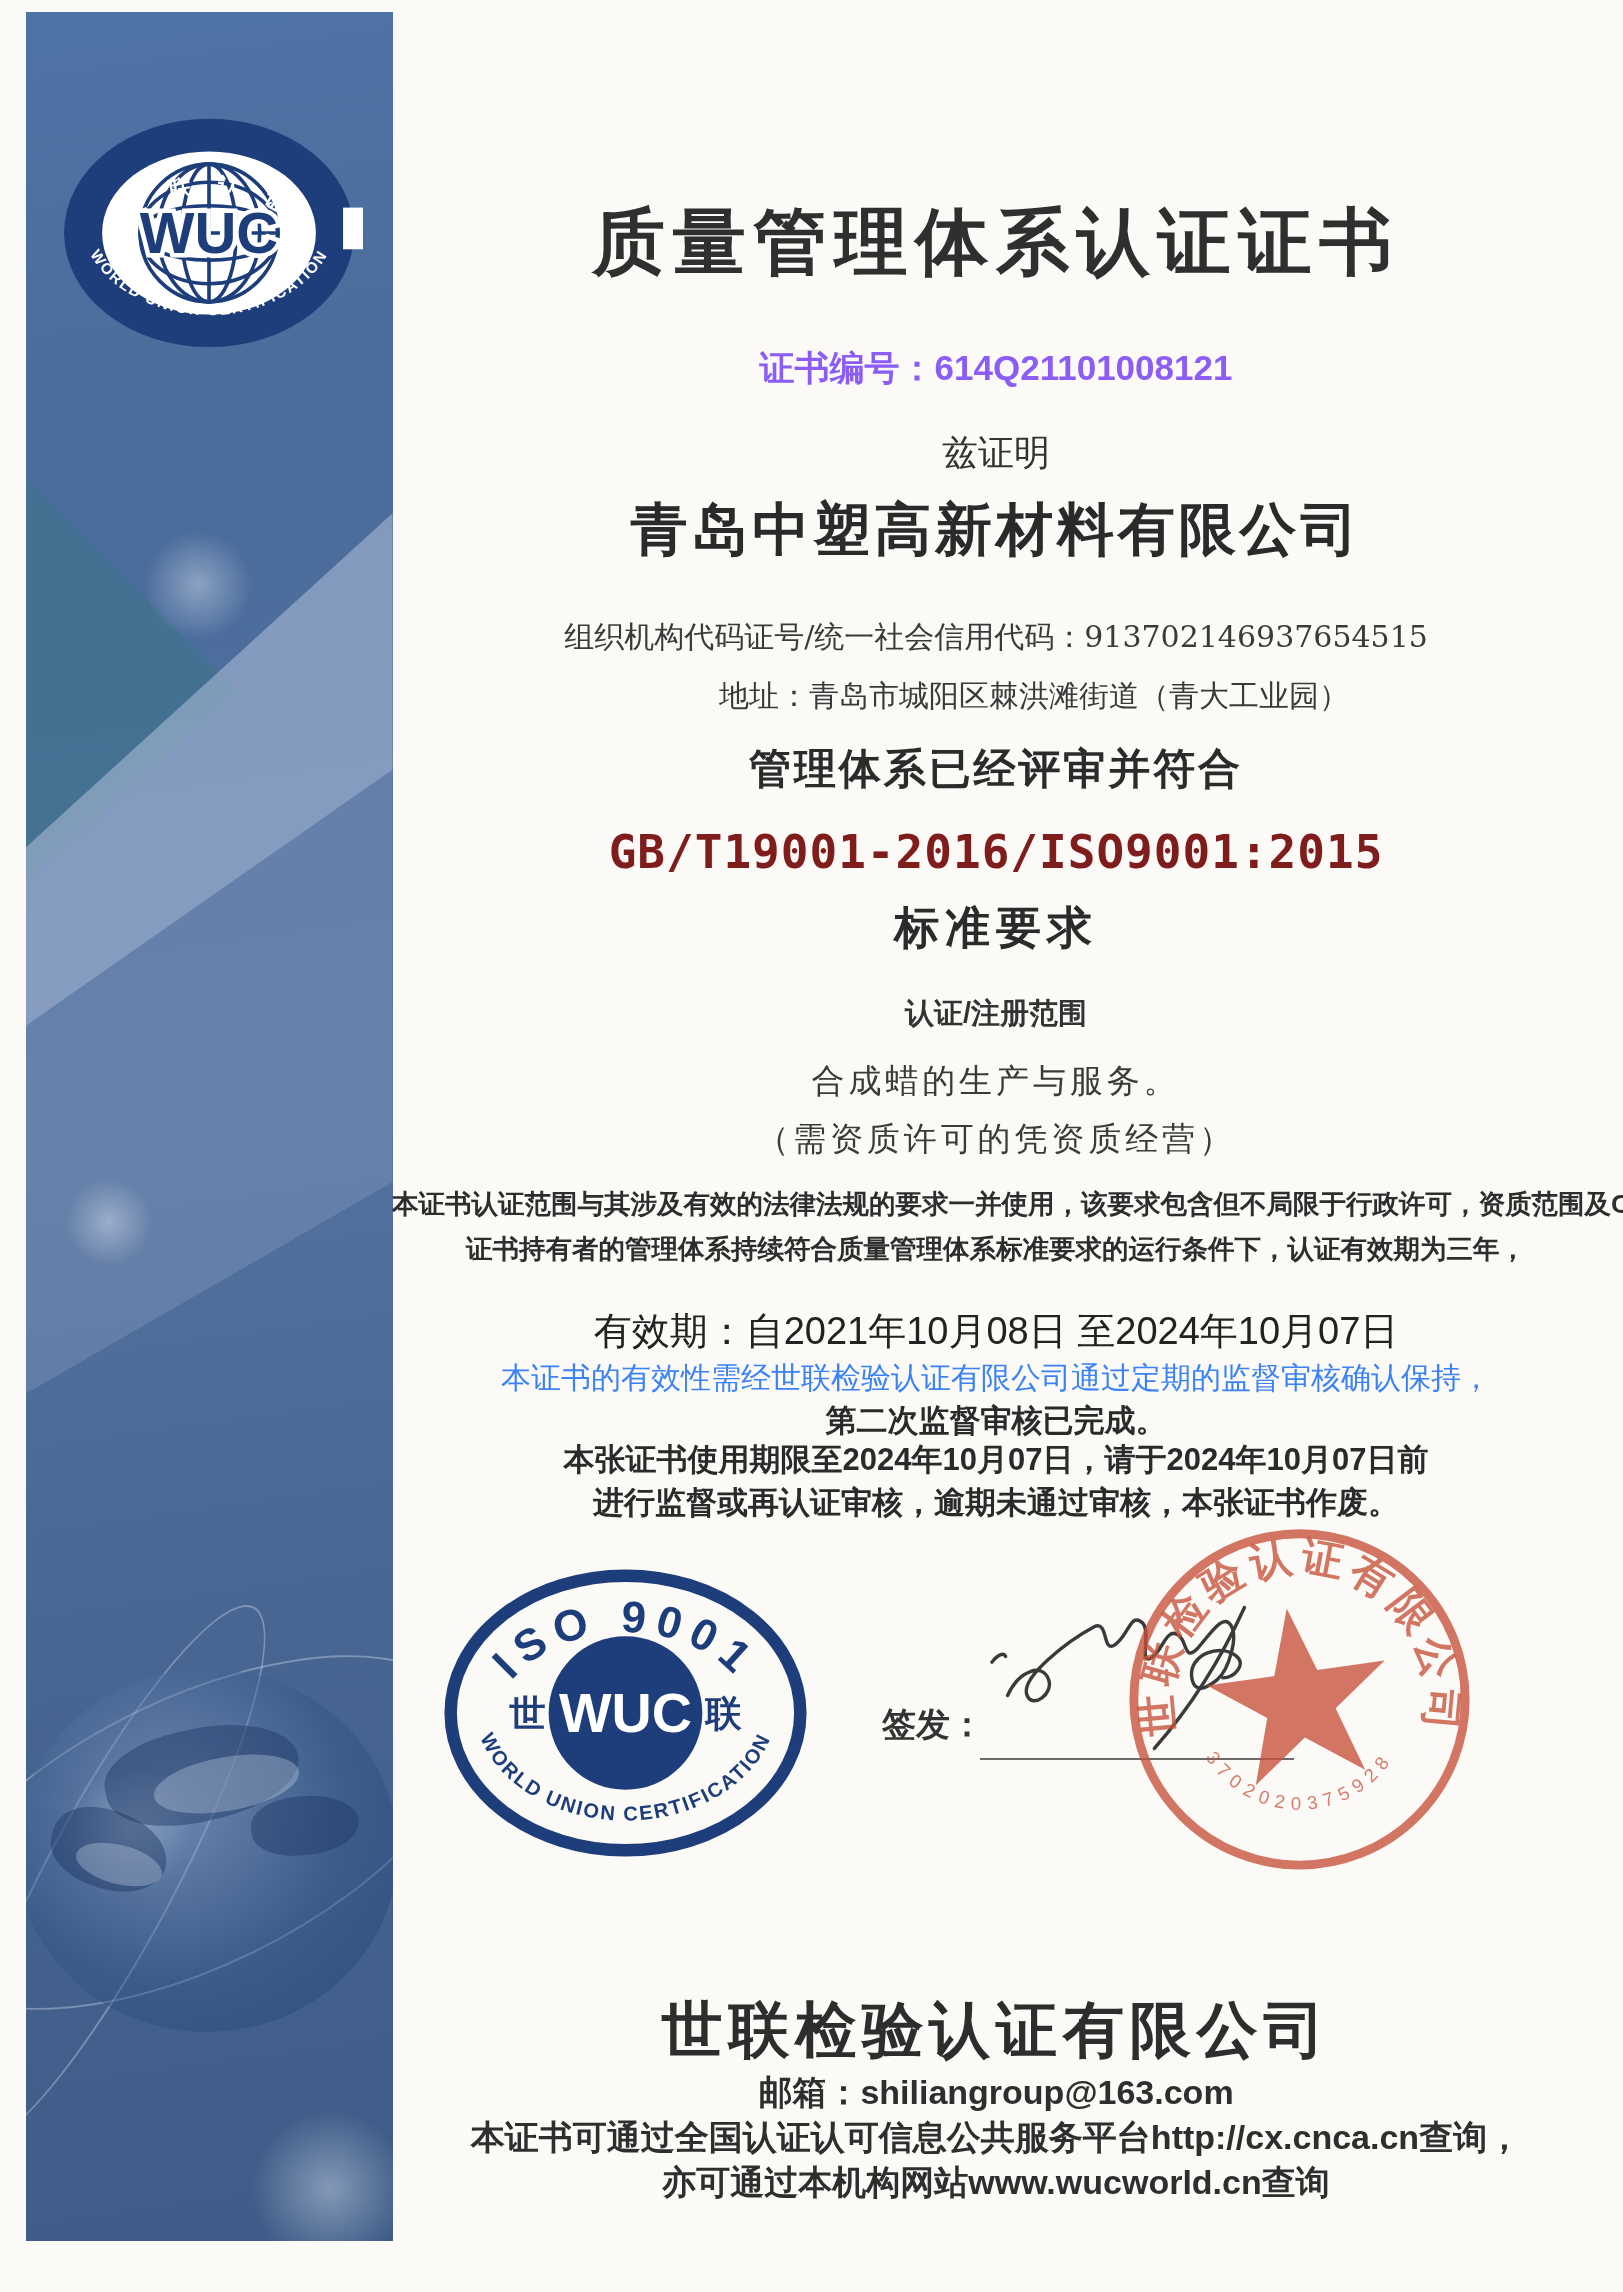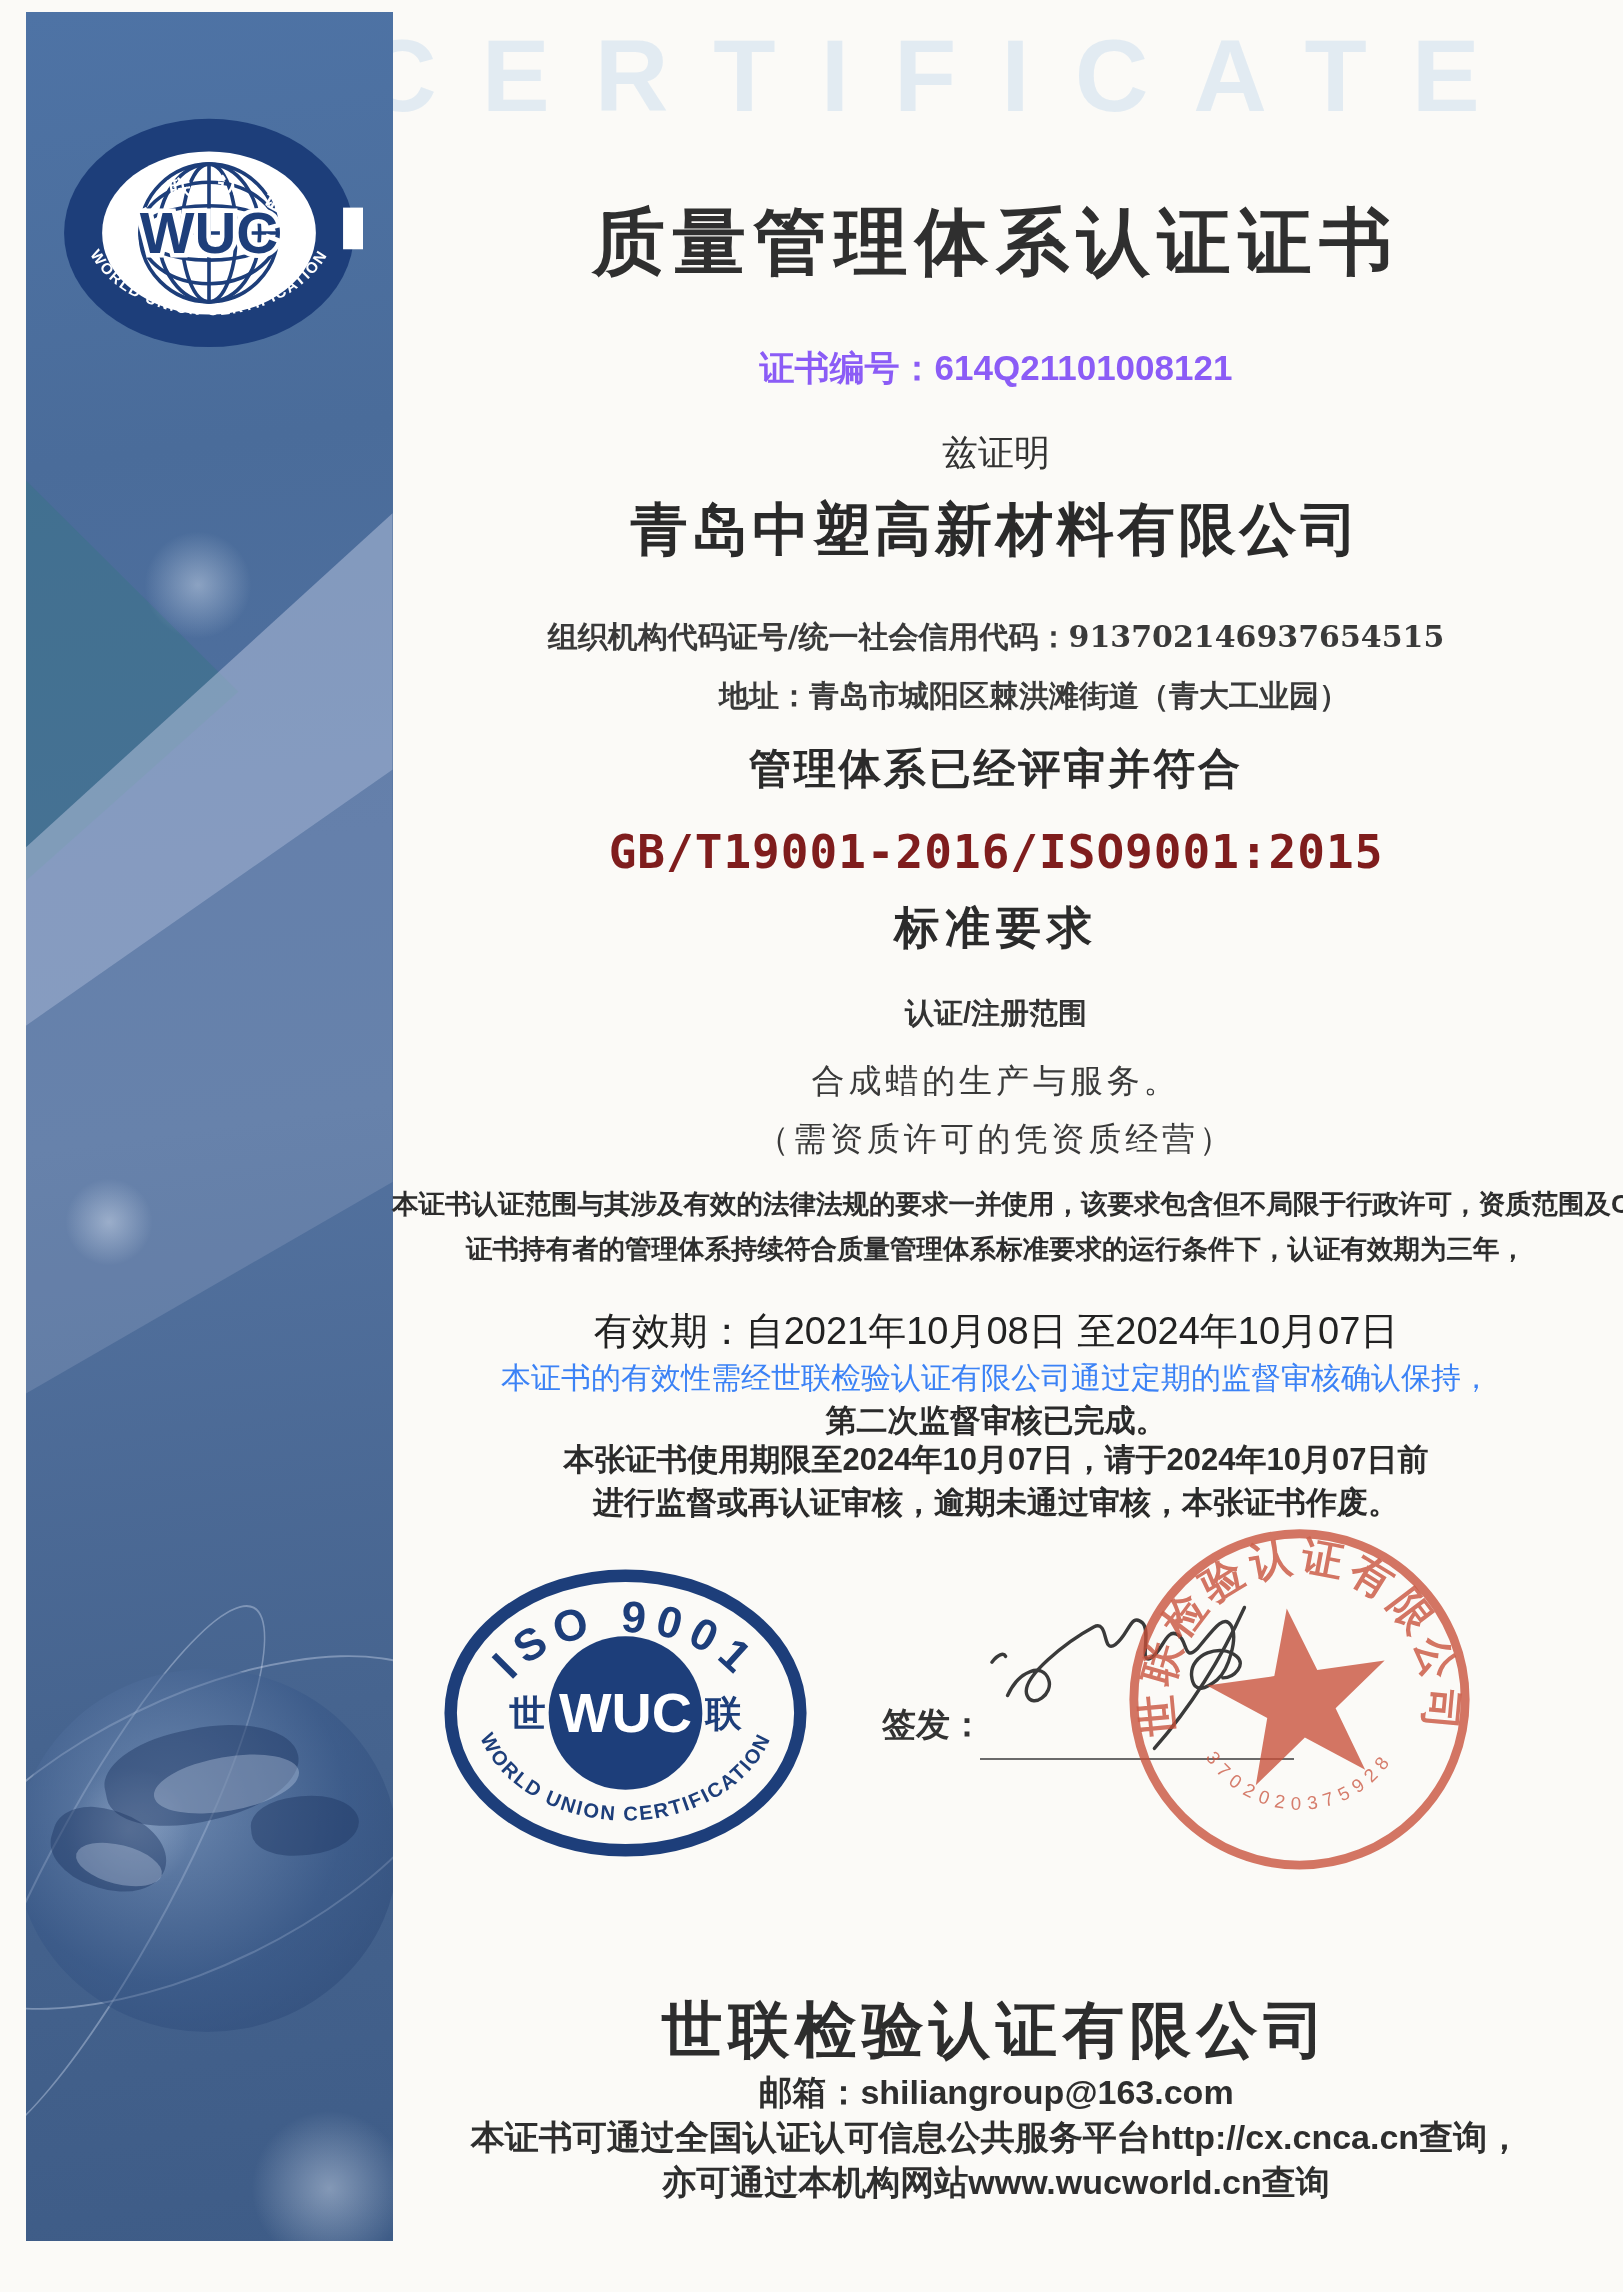--- a/index.html
+++ b/index.html
@@ -46,21 +46,21 @@
   .d3 { left:118px; top:519px;  width:108px; height:108px; }
   .d4 { left:39px;  top:1166px; width:88px;  height:88px; }
   .sidebar-logo { position:absolute; left:29px; top:94px; }
   
   .content { position:absolute; left:392px; top:0; width:1208px; }
   .line { position:absolute; left:0; width:100%; text-align:center; white-space:nowrap; }
   .t-title   { font-size:73px; font-weight:700; letter-spacing:7.8px; color:#2f2f2f; }
   .t-certno  { font-size:35px; font-weight:700; color:#8b5cf6; }
   .t-declare { font-size:36px; font-family:"DejaVu Serif", serif; color:#333; }
   .t-company { font-size:57px; font-weight:700; letter-spacing:3.9px; color:#2a2a2a; }
-  .t-serif   { font-size:30px; font-family:"DejaVu Serif", serif; color:#3a3a3a;font-weight:bold; }
+  .t-serif   { font-size:30px; font-family:"DejaVu Serif", serif; color:#3a3a3a; }
   .t-assessed{ font-size:42px; font-weight:700; letter-spacing:2.9px; }
   .t-standard{ font-size:46px; font-weight:700; font-family:"DejaVu Sans Mono", monospace; letter-spacing:1px; color:#7f1d1d; }
   .t-stdsuf  { font-size:45px; font-weight:700; letter-spacing:5.9px; }
   .t-scopelabel { font-size:29px; font-weight:600; color:#333; }
   .t-scope   { font-size:33px; font-family:"DejaVu Serif", serif; color:#3a3a3a; letter-spacing:3.9px; }
   .t-legal   { font-size:26.5px; font-weight:600; color:#2d2d2d; }
   .t-valid   { font-size:38px; font-weight:400; color:#222; }
   .t-note    { font-size:30px; font-weight:500; color:#3b82f6; }
   .t-noteb   { font-size:31px; font-weight:700; color:#2a2a2a; }
   .t-issuer  { font-size:61px; font-weight:700; letter-spacing:5.9px; color:#2d2d2d; }
@@ -71,21 +71,20 @@
   .signature { position:absolute; left:596px; top:1580px; }
   .seal-iso { position:absolute; left:51px; top:1568px; }
   .stamp { position:absolute; left:730px; top:1517px; opacity:.92; }
   svg text { font-family:"Liberation Sans", sans-serif; }
 </style>
 </head>
 <body>
 
 <div id="certificate">
 
-  <div class="watermark">CERTIFICATE</div>
 
   <div class="sidebar">
     <div class="overlay tri-teal"></div>
     <div class="overlay band-light"></div>
     <div class="overlay band-light2"></div>
 
     <div class="dot d1"></div>
     <div class="dot d2"></div>
     <div class="dot d3"></div>
     <div class="dot d4"></div>

